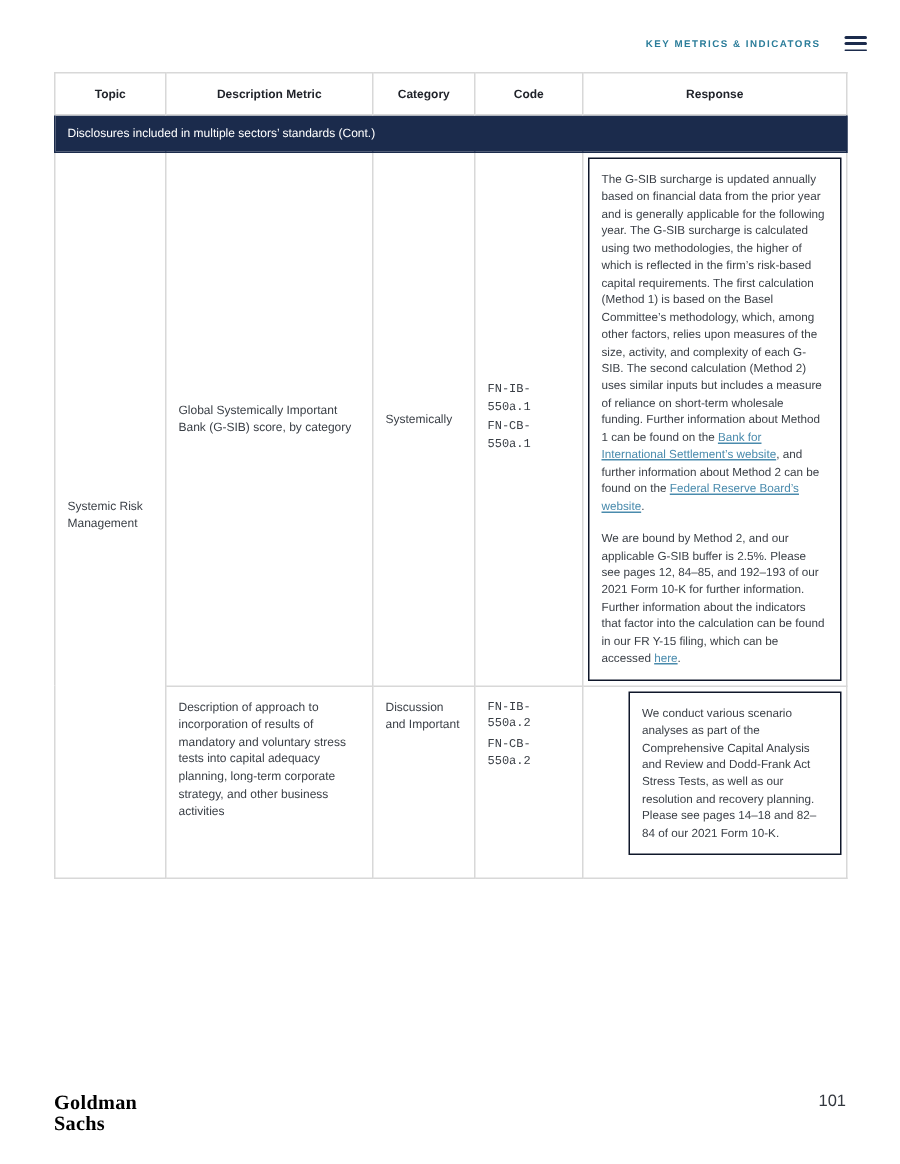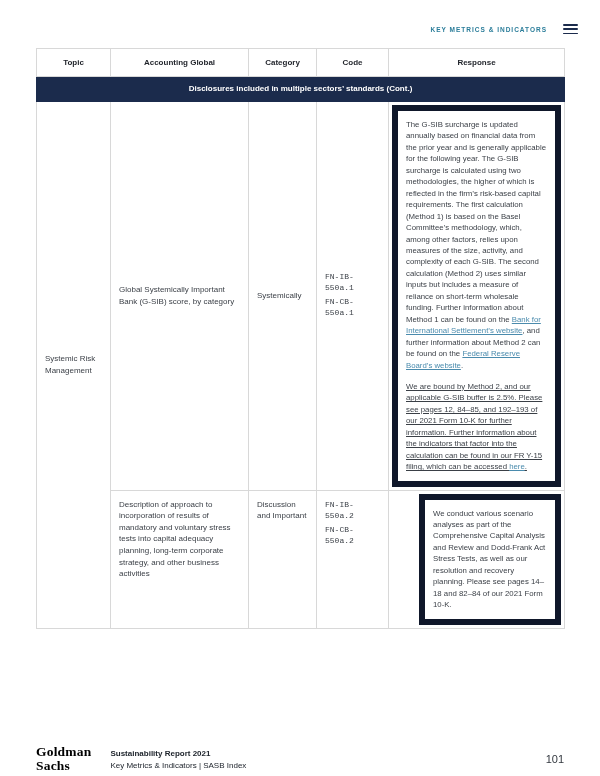--- a/index.html
+++ b/index.html
@@ -9,33 +9,33 @@
 
   
   .topbar { display:flex; justify-content:flex-end; align-items:center; padding:24px 22px 0 0; gap:16px; }
   .crumb { color:#2b7d9a; font-size:6.5px; font-weight:bold; letter-spacing:1px; cursor:pointer; white-space:nowrap; }
   .menu-icon { width:15px; display:flex; flex-direction:column; gap:2.5px; cursor:pointer; }
   .menu-icon i { display:block; height:1.8px; background:#1b2b4c; border-radius:1px; }
 
   
   table { border-collapse:collapse; table-layout:fixed; width:528px; margin:14px 0 0 36px; }
   th { border:1px solid #d8d8d8; font-size:8px; font-weight:bold; color:#1f2229; padding:9px 4px; text-align:center; background:#ffffff; }
-  tr.banner td { background:#1b2b4c; color:#ffffff; font-size:8px; padding:6px 8px; border:1px solid #1b2b4c; font-weight:bold; text-align:center; }
+  tr.banner td { background:#1b2b4c; color:#ffffff; font-size:8px; padding:6px 8px; border:1px solid #1b2b4c; font-weight:normal; text-align:left; }
   td { border:1px solid #d8d8d8; font-size:8px; color:#3a3f46; vertical-align:middle; padding:8px; line-height:1.45; text-align:left; }
   td.response-cell { vertical-align:top; padding:3px; }
-  .rbox { border:6px solid #0f172a; padding:8px 8px; background:#ffffff; }
+  .rbox { border:1px solid #0f172a; padding:8px 8px; background:#ffffff; }
   .rbox p { font-size:7.8px; line-height:1.47; color:#3a3f46; }
-  .rbox p + p { margin-top:10px;text-decoration:underline; }
+  .rbox p + p { margin-top:10px; }
   .rbox a { color:#4a8bad; text-decoration:underline; cursor:pointer; }
   td.code-cell div { margin-bottom:2px;font-family:Liberation Mono, monospace; }
   tr.row-2 td { vertical-align:top; height:128px; }
   tr.row-2 td.response-cell { vertical-align:top;padding-left:30px; }
 
   
-  .footer { position:absolute; left:36px; right:36px; bottom:3px; display:flex; align-items:center; }
+  .footer { position:absolute; left:36px; right:36px; bottom:20px; display:flex; align-items:flex-start; }
   .gs-logo { font-family:"Liberation Serif", serif; font-weight:bold; font-size:13.5px; line-height:1.02; color:#000000; letter-spacing:0.2px; }
   .foot-meta { margin-left:19px; }
   .foot-title { font-size:8px; font-weight:bold; color:#20262e; margin-bottom:3px; }
   .foot-sub { font-size:8px; color:#20262e; }
   .pageno { margin-left:auto; font-size:11px; color:#33383f; }
 </style>
 </head>
 <body>
 
 <div class="page">
@@ -53,21 +53,21 @@
     <colgroup>
       <col style="width:74px">
         <col style="width:138px">
         <col style="width:68px">
         <col style="width:72px">
         <col style="width:176px">
     </colgroup>
     <thead>
       <tr>
         <th>Topic</th>
-        <th>Accounting Global</th>
+        <th>Description Metric</th>
         <th>Category</th>
         <th>Code</th>
         <th>Response</th>
       </tr>
     </thead>
     <tbody>
       <tr class="banner">
         <td colspan="5">Disclosures included in multiple sectors’ standards (Cont.)</td>
       </tr>
       <tr class="row-1">
@@ -99,20 +99,16 @@
         </td>
       </tr>
     </tbody>
   </table>
 
   <div class="footer">
     <div class="gs-logo">
       <div>Goldman</div>
       <div>Sachs</div>
     </div>
-    <div class="foot-meta">
-      <div class="foot-title">Sustainability Report 2021</div>
-      <div class="foot-sub">Key Metrics &amp; Indicators | SASB Index</div>
-    </div>
     <div class="pageno">101</div>
   </div>
 
 </div>
 
 </body></html>

